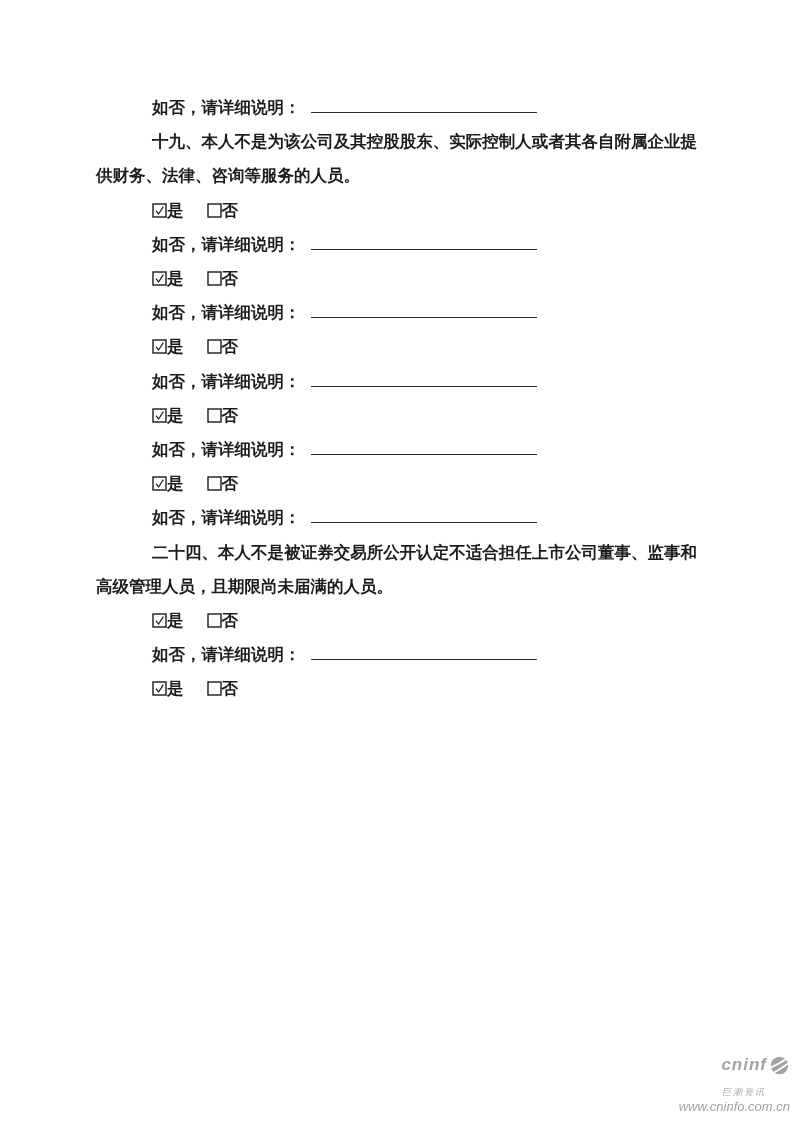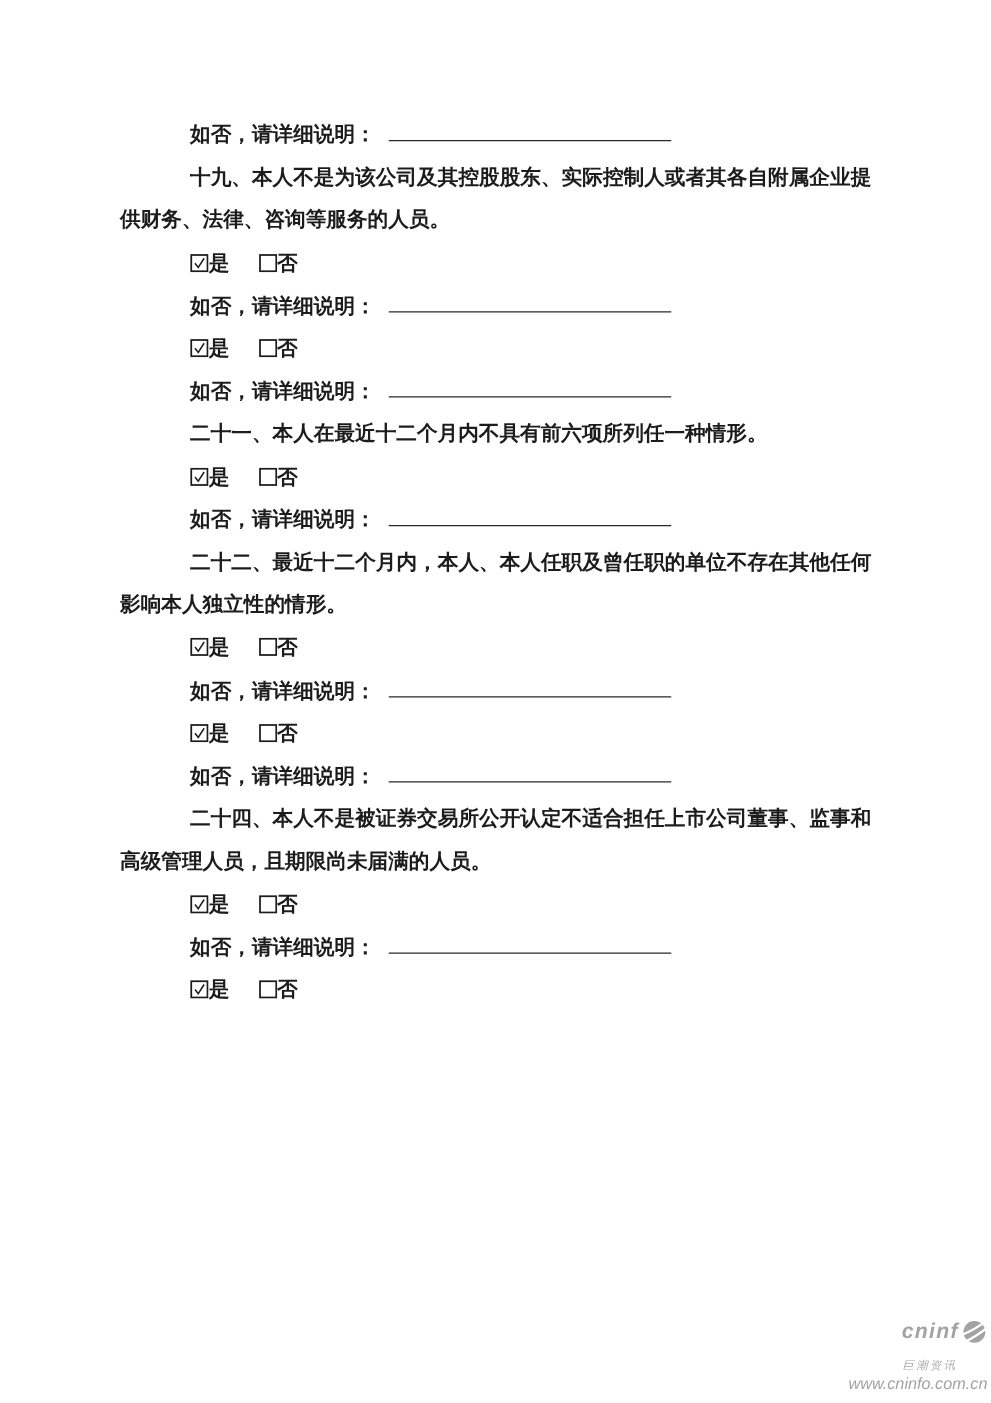--- a/index.html
+++ b/index.html
@@ -116,33 +116,31 @@
       <span class="cb"><svg viewBox="0 0 15 15" width="15" height="15">
             <use href="#cb-checked"></use>
           </svg></span><span>是</span><span class="opt-no cb"><svg viewBox="0 0 15 15" width="15" height="15">
             <use href="#cb-empty"></use>
           </svg></span><span>否</span>
     </div>
     <div class="detail-row">
       <span>如否，请详细说明：</span><span class="blank-line"></span>
     </div>
 
-    <p class="stmt"><span>二十一、</span><span>本人在最近十二个月内不具有前六项所列任一种情形。</span></p>
     <div class="opt-row">
       <span class="cb"><svg viewBox="0 0 15 15" width="15" height="15">
             <use href="#cb-checked"></use>
           </svg></span><span>是</span><span class="opt-no cb"><svg viewBox="0 0 15 15" width="15" height="15">
             <use href="#cb-empty"></use>
           </svg></span><span>否</span>
     </div>
     <div class="detail-row">
       <span>如否，请详细说明：</span><span class="blank-line"></span>
     </div>
 
-    <p class="stmt"><span>二十二、</span><span>最近十二个月内，本人、本人任职及曾任职的单位不存在其他任何影响本人独立性的情形。</span></p>
     <div class="opt-row">
       <span class="cb"><svg viewBox="0 0 15 15" width="15" height="15">
             <use href="#cb-checked"></use>
           </svg></span><span>是</span><span class="opt-no cb"><svg viewBox="0 0 15 15" width="15" height="15">
             <use href="#cb-empty"></use>
           </svg></span><span>否</span>
     </div>
     <div class="detail-row">
       <span>如否，请详细说明：</span><span class="blank-line"></span>
     </div>

